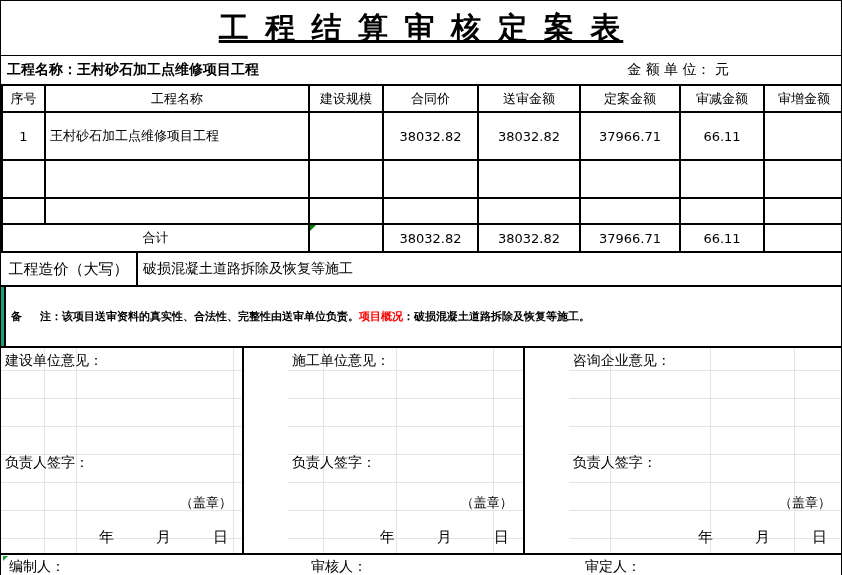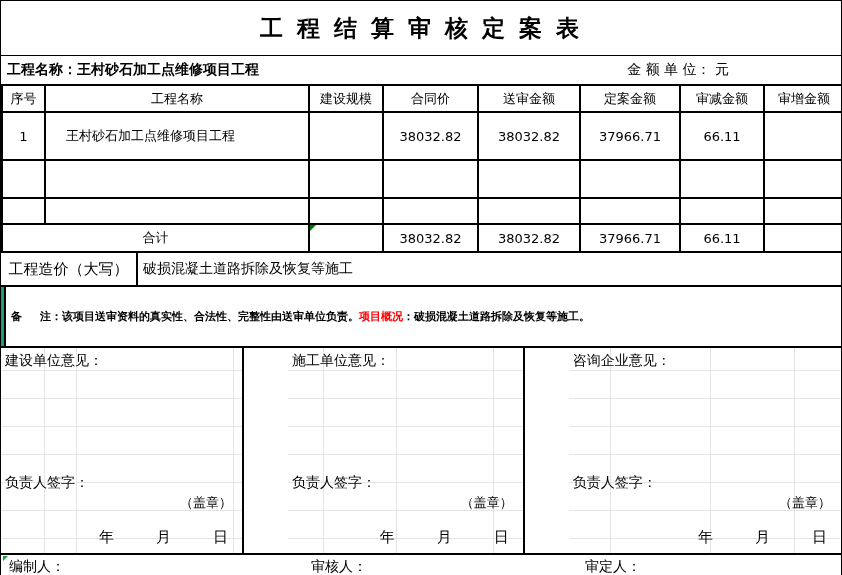--- a/index.html
+++ b/index.html
@@ -3,29 +3,29 @@
 <meta charset="utf-8">
 <style>
   html,body{margin:0;padding:0;background:#fff;}
   .sheet{
     width:842px;height:575px;position:relative;background:#fff;color:#000;
     font-family:"DejaVu Sans","Liberation Sans",sans-serif;
     border:1px solid #000;border-bottom:none;box-sizing:border-box;overflow:hidden;
   }
   
   .title-band{height:54px;border-bottom:1px solid #000;display:flex;align-items:center;justify-content:center;}
-  .title-band .t{font-size:23px;font-weight:bold;letter-spacing:3px;white-space:nowrap;}
+  .title-band .t{font-size:30px;font-weight:bold;letter-spacing:3px;white-space:nowrap;text-decoration:underline;}
   
   .meta-band{height:28px;display:flex;align-items:center;justify-content:space-between;gap:18px;}
   .meta-band .proj{font-size:14px;font-weight:bold;padding-left:6px;white-space:nowrap;}
   .meta-band .unit{font-size:14px;padding-right:112px;white-space:nowrap;}
   
   table.main{width:100%;border-collapse:collapse;table-layout:fixed;}
   table.main td{border:2px solid #000;font-size:13px;text-align:center;padding:0 2px;overflow:hidden;white-space:nowrap;}
-  table.main td.name{text-align:left;padding-left:20px;}
+  table.main td.name{text-align:left;padding-left:4px;}
   table.main td.rel{position:relative;}
   .cell-tri{position:absolute;top:0;left:0;width:0;height:0;border-top:6px solid #007b00;border-right:6px solid transparent;}
   
   .daxie{height:34px;display:flex;border-bottom:2px solid #000;box-sizing:border-box;}
   .daxie .lab{width:137px;border-right:2px solid #000;display:flex;align-items:center;justify-content:center;font-size:15px;box-sizing:border-box;white-space:nowrap;}
   .daxie .val{flex:1;display:flex;align-items:center;padding-left:5px;font-size:14px;white-space:nowrap;}
   
   .note-box{height:61px;position:relative;border-bottom:2px solid #000;box-sizing:border-box;
     display:flex;align-items:center;padding-left:10px;font-size:11px;font-weight:bold;white-space:nowrap;}
   .note-green{position:absolute;left:0;top:0;width:3px;height:100%;background:#1e9b77;}
@@ -35,21 +35,21 @@
   
   .opinions{height:207px;display:flex;border-bottom:2px solid #000;box-sizing:border-box;gap:44px;}
   .op-box{position:relative;box-sizing:border-box;height:100%;
     background-image:repeating-linear-gradient(to bottom,transparent 0px,transparent 27px,#e4e4e4 27px,#e4e4e4 28px);
     background-position:0 -5px;}
   .op-box.b1{width:272px;border-right:2px solid #000;}
   .op-box.b2{width:265px;border-right:2px solid #000;}
   .op-box.b3{width:305px;border-radius:18px;}
   .vgrid{position:absolute;top:0;bottom:0;width:1px;background:#e4e4e4;}
   .op-title{position:absolute;top:4px;left:4px;font-size:14px;white-space:nowrap;}
-  .sign{position:absolute;top:106px;left:4px;font-size:14px;white-space:nowrap;margin-top:20px;}
+  .sign{position:absolute;top:106px;left:4px;font-size:14px;white-space:nowrap;}
   .seal{position:absolute;top:146px;right:10px;font-size:13px;white-space:nowrap;}
   .dates{position:absolute;bottom:6px;right:14px;display:flex;gap:42px;font-size:15px;}
   
   .footer-band{height:23px;position:relative;font-size:14px;border-bottom:1px solid #c9c9c9;box-sizing:border-box;}
   .footer-band span{position:absolute;top:3px;white-space:nowrap;}
   .f-left{left:8px;} .f-mid{left:310px;} .f-right{left:584px;}
   .footer-tri{position:absolute;left:2px;top:1px;width:0;height:0;border-top:5px solid #169b3e;border-right:5px solid transparent;}
 </style>
 </head>
 <body>

